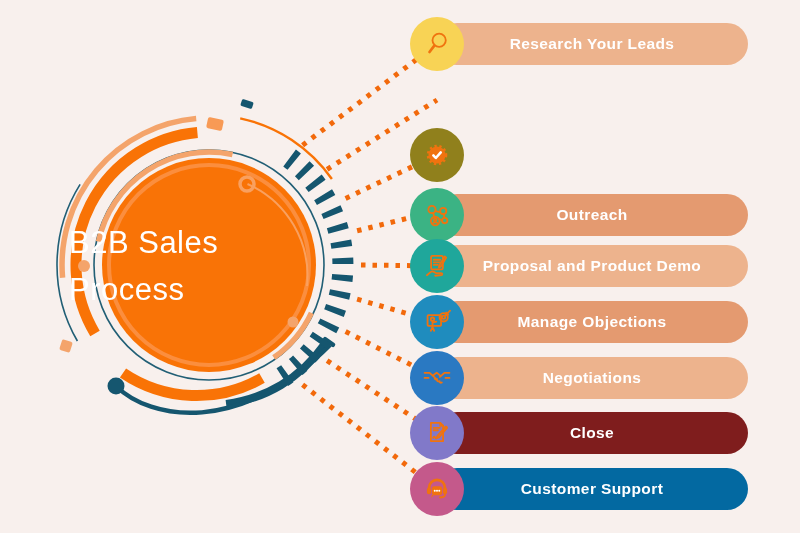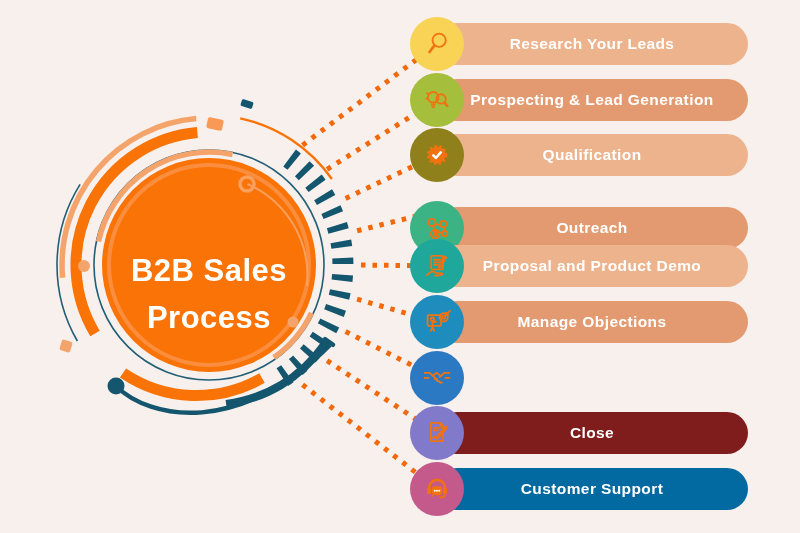--- a/index.html
+++ b/index.html
@@ -17,22 +17,22 @@
   .navy-med{stroke:var(--navy);stroke-width:4.5;fill:none}
   .navy-thickarc{stroke:var(--navy);stroke-width:8;fill:none}
   .navy-fill{fill:var(--navy)}
   .orange-thick{stroke:var(--orange);stroke-width:11;fill:none}
   .orange-thin{stroke:var(--orange);stroke-width:2.4;fill:none}
   .peach-mid{stroke:var(--peach);stroke-width:5.5;fill:none}
   .peach-fill{fill:var(--peach)}
   .rim{stroke:var(--rim);stroke-width:4;fill:none}
   .ringdec{stroke:var(--ring);fill:none}
   
-  .center-title{position:absolute;left:69px;top:219px;width:280px;z-index:2;text-align:center;
-    color:#fff;font-weight:bold;font-size:31px;line-height:47px;letter-spacing:.5px;margin-top:28px;}
+  .center-title{position:absolute;left:69px;top:219px;width:280px;z-index:2;
+    color:#fff;font-weight:normal;font-size:31px;line-height:47px;letter-spacing:.5px;}
   .center-title span{display:block;}
   
   #steps-list{position:absolute;left:0;top:0;width:800px;height:443px;z-index:2;}
   .step-row{position:absolute;left:0;width:800px;height:56px;}
   .bar{position:absolute;left:436px;top:7px;width:312px;height:42px;border-radius:21px;
        display:flex;align-items:center;justify-content:center;}
   .bar-label{color:#fff;font-weight:bold;font-size:15.5px;letter-spacing:.4px;white-space:nowrap;}
   .icon-circle{position:absolute;left:410px;top:1px;width:54px;height:54px;border-radius:50%;
        display:flex;align-items:center;justify-content:center;}
   
@@ -101,48 +101,31 @@
       <span class="bar-label">Research Your Leads</span>
     </div>
     <div class="icon-circle" style="background: rgb(248, 211, 85);">
           <svg class="icn" width="30" height="30" viewBox="0 0 28 28">
             <circle class="s" cx="16" cy="10.5" r="6.2"></circle>
             <line class="s th" x1="11.5" y1="15.5" x2="7" y2="21.5"></line>
           </svg>
         </div>
   </div>
 
-  <div class="step-row" style="top: 72px;">
-    <div class="bar" style="background: rgb(228, 154, 112);">
-      <span class="bar-label">Prospecting &amp; Lead Generation</span>
-    </div>
-    <div class="icon-circle" style="background: rgb(165, 190, 60);">
-          <svg class="icn" width="30" height="30" viewBox="0 0 28 28">
-            <circle class="s" cx="10.5" cy="11.5" r="5"></circle>
-            <path class="s" d="M8.8 16.4h3.4M9.2 18.6h2.6M9.7 20.7h1.6"></path>
-            <path class="s" d="M4.6 7.6l1.4.9M4 12.8l1.6-.2"></path>
-            <circle class="s" cx="17.8" cy="13" r="4.4"></circle>
-            <line class="s th" x1="21" y1="16.5" x2="23.6" y2="19.6"></line>
-          </svg>
-        </div>
-  </div>
 
   <div class="step-row" style="top: 127px;">
-    <div class="bar" style="background: rgb(237, 179, 141);">
-      <span class="bar-label">Qualification</span>
-    </div>
     <div class="icon-circle" style="background: rgb(144, 128, 28);">
           <svg class="icn" width="30" height="30" viewBox="0 0 28 28">
             <circle class="seal" cx="14" cy="14" r="8"></circle>
             <path class="w" d="M10.6 14.3l2.3 2.5 4.6-5.2"></path>
           </svg>
         </div>
   </div>
 
-  <div class="step-row" style="top: 200px;">
+  <div class="step-row" style="top: 187px;">
     <div class="bar" style="background: rgb(228, 154, 112);">
       <span class="bar-label">Outreach</span>
     </div>
     <div class="icon-circle" style="background: rgb(59, 179, 132);">
           <svg class="icn" width="30" height="30" viewBox="0 0 28 28">
             <circle class="s" cx="9.3" cy="8.8" r="3.4"></circle>
             <circle class="s" cx="19.8" cy="10.2" r="2.9"></circle>
             <circle class="s" cx="12.3" cy="19.6" r="4"></circle>
             <circle class="s" cx="21.2" cy="19.2" r="2.5"></circle>
             <path class="s" d="M12.4 10.3l4.6 1.1M10.4 12l1 3.7M15.8 17.9l3 .8M20.3 12.9l.6 3.8"></path>
@@ -176,20 +159,23 @@
             <circle class="s" cx="9.8" cy="11.4" r="1.6"></circle>
             <path class="s" d="M9.8 13.1v5.4M9.8 14.6l3.6-.9M9.8 18.5l-1.6 3.7M9.8 18.5l1.6 3.7"></path>
             <circle class="s" cx="20.2" cy="9.6" r="3.9"></circle>
             <circle class="s" cx="20.2" cy="9.6" r="1.5"></circle>
             <path class="s" d="M26.2 3.4l-4.5 4.6M22.6 5.2l-.9 2.8 2.8-.9"></path>
           </svg>
         </div>
   </div>
 
   <div class="step-row" style="top: 350px;">
+    <div class="bar" style="background: rgb(237, 179, 141);">
+      <span class="bar-label">Negotiations</span>
+    </div>
     <div class="icon-circle" style="background: rgb(42, 121, 194);">
           <svg class="icn" width="30" height="30" viewBox="0 0 28 28">
             <path class="s" d="M2.4 9.2h4.7l6.2 5.6M2.4 13.9h3.7M25.6 9.2h-4.7l-4.2 3.8M25.6 13.9h-3.7"></path>
             <path class="s" d="M10.3 11.6l3.4-2.6 3.6 3"></path>
             <path class="s" d="M11.8 14.1a1.5 1.5 0 0 0 2.4 1M14 15.9a1.5 1.5 0 0 0 2.4 1M16.3 17.4a1.5 1.5 0 0 0 2.2.8"></path>
           </svg>
         </div>
   </div>
 
   <div class="step-row" style="top: 405px;">

